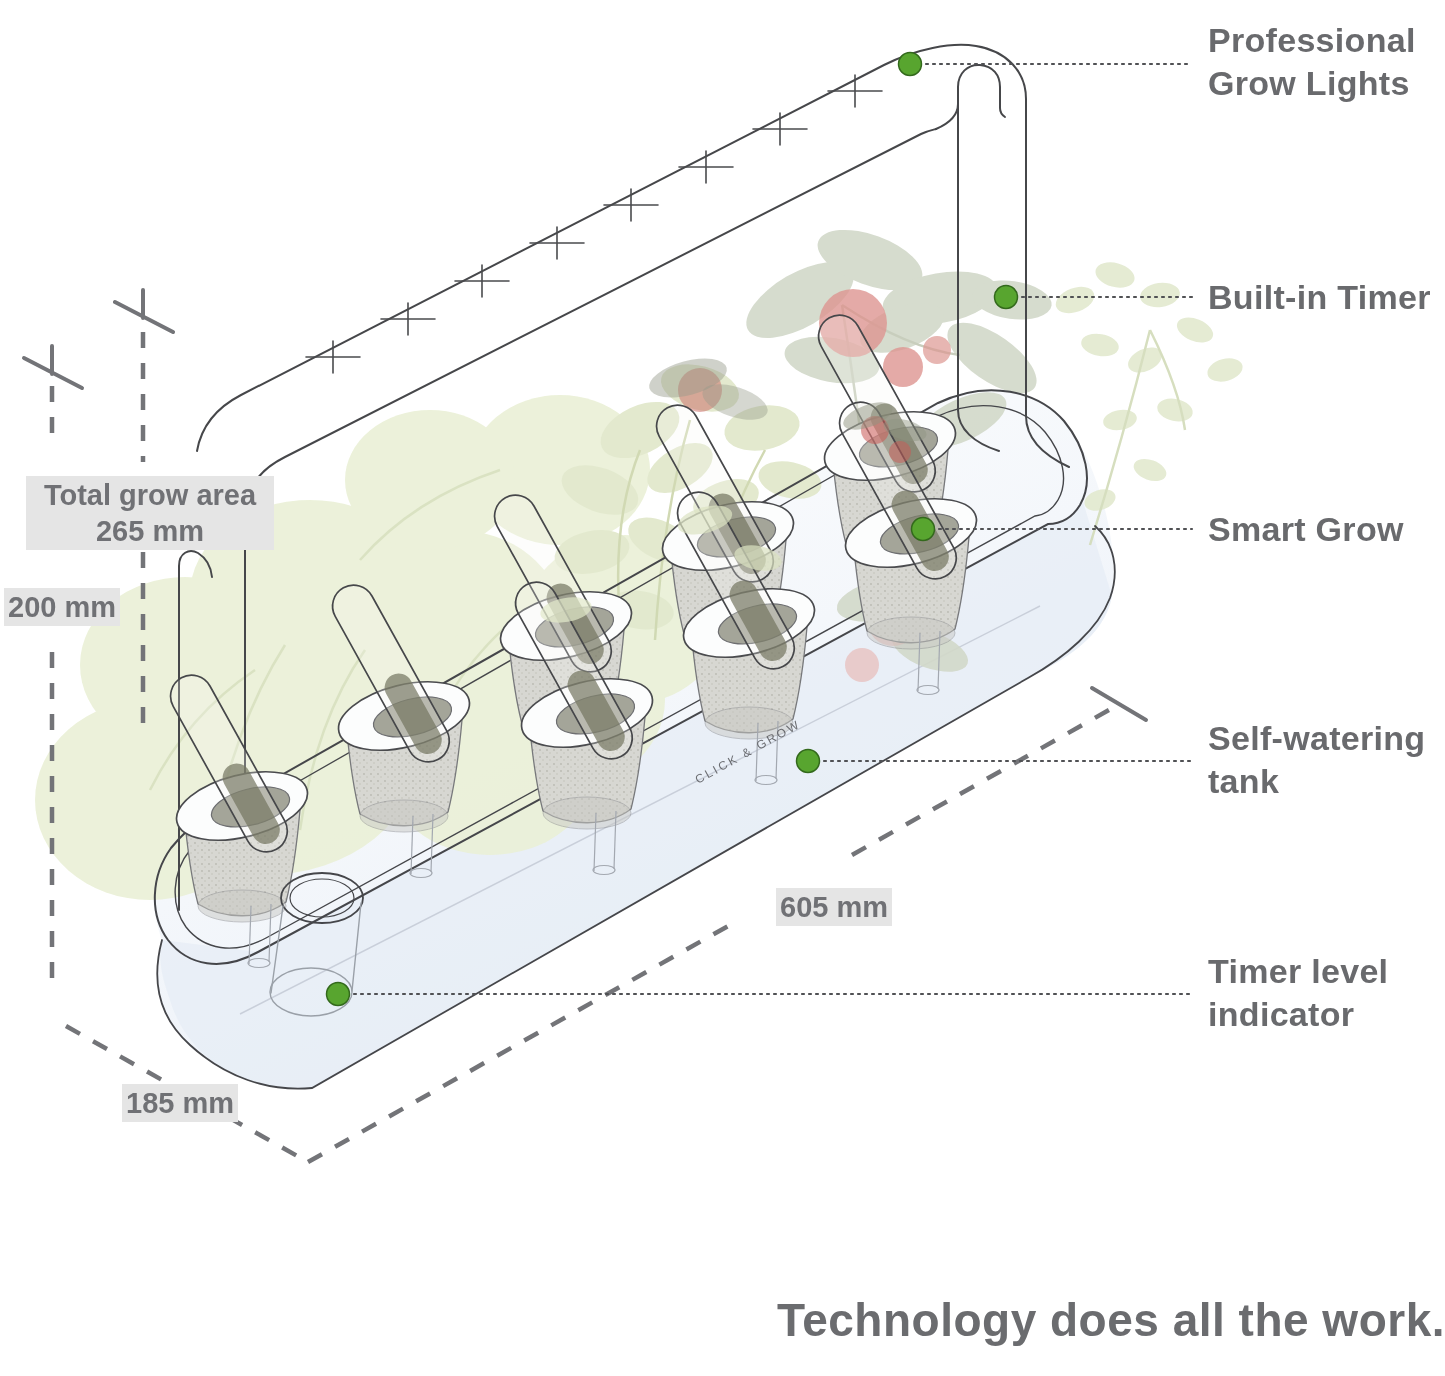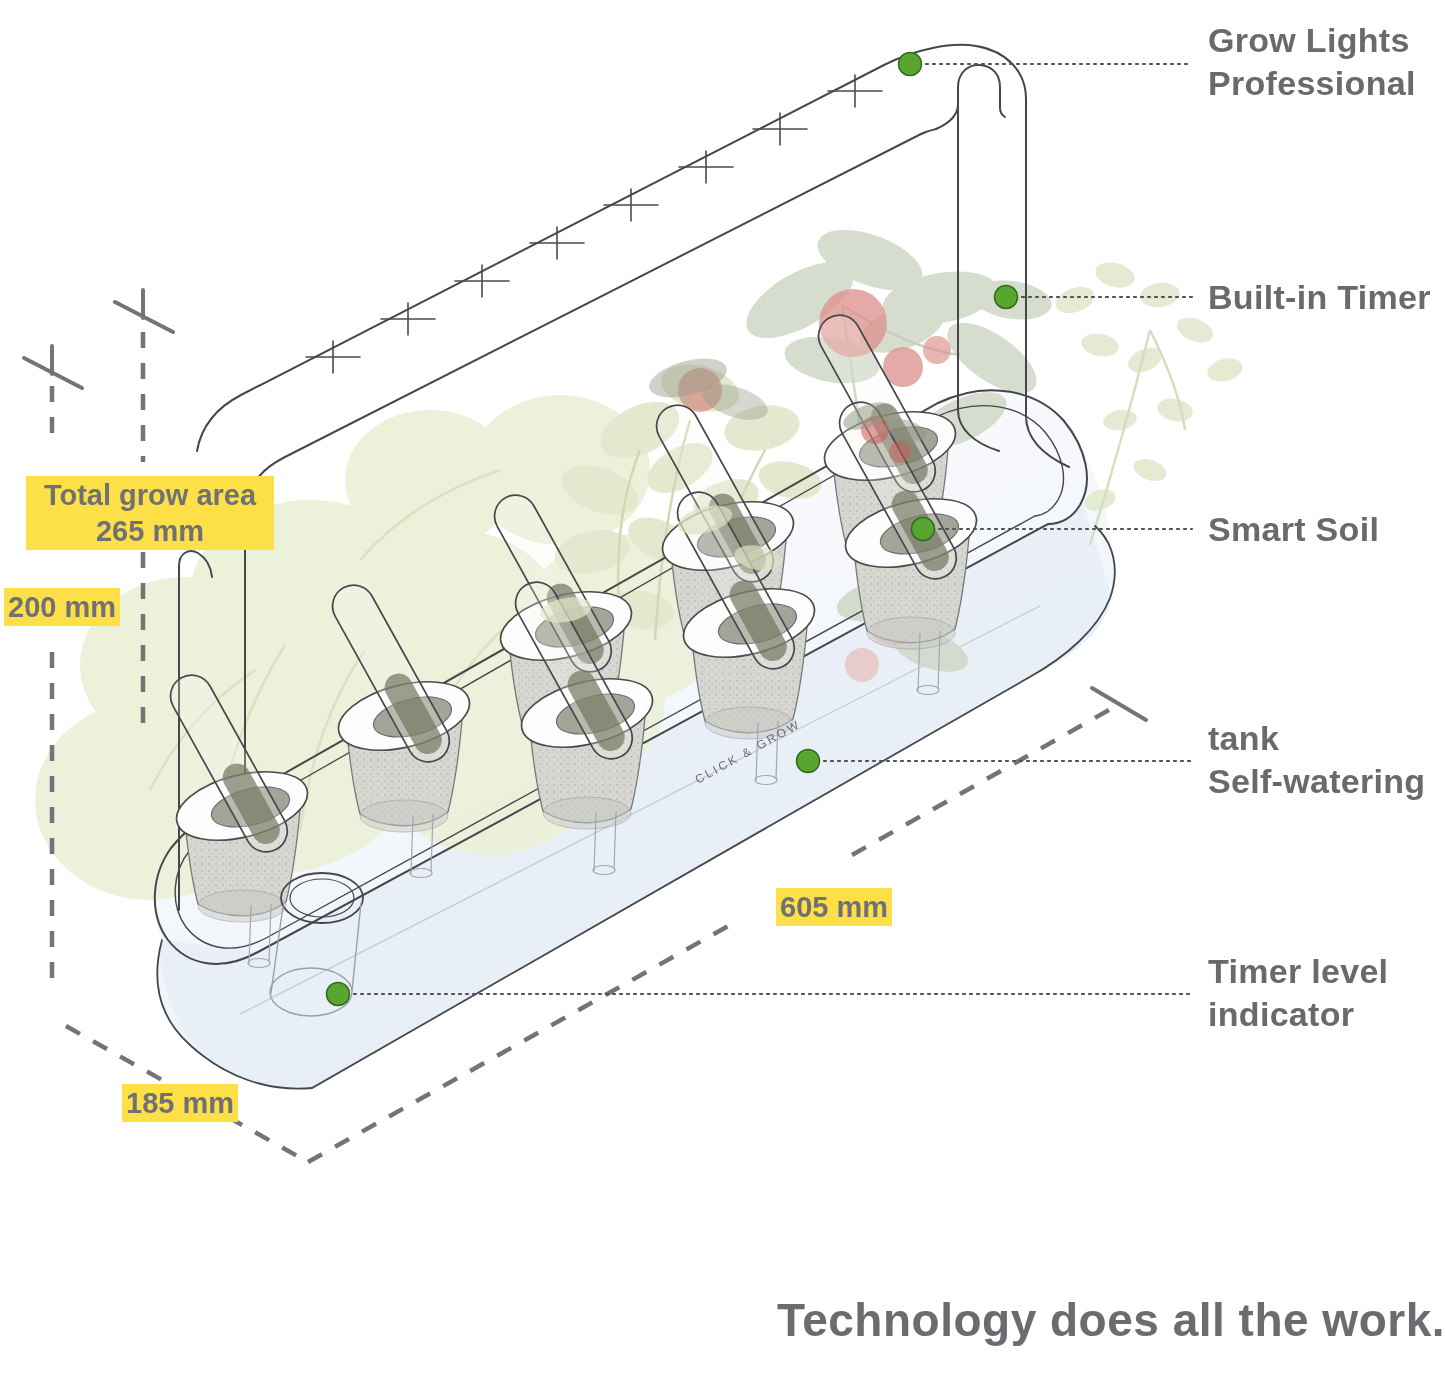--- a/index.html
+++ b/index.html
@@ -7,21 +7,21 @@
     width:1445px;height:1376px;position:relative;background:#ffffff;
     font-family:"Liberation Sans", sans-serif;overflow:hidden;
   }
   #art{position:absolute;left:0;top:0;}
   .callout{
     position:absolute;left:1208px;color:#696a6d;font-weight:700;
     font-size:34px;line-height:43px;letter-spacing:0.3px;white-space:nowrap;
   }
   .dim{
     position:absolute;color:#707175;font-weight:700;font-size:29px;
-    line-height:36px;white-space:nowrap;background:#fde047;padding:1px 4px;
+    line-height:36px;white-space:nowrap;background:#e5e5e5;padding:1px 4px;
   }
   .dim.center{text-align:center;}
   #slogan{
     position:absolute;left:0;right:0;top:1293px;text-align:right;
     color:#6b6c6f;font-weight:700;font-size:46px;letter-spacing:0.5px;
   }
 </style>
 </head>
 <body>
 
@@ -235,32 +235,32 @@
   <g fill="#58a52f" stroke="#33691c" stroke-width="1.5">
     <circle cx="910" cy="64" r="11.5"></circle>
     <circle cx="1006" cy="297" r="11.5"></circle>
     <circle cx="923" cy="529" r="11.5"></circle>
     <circle cx="808" cy="761" r="11.5"></circle>
     <circle cx="338" cy="994" r="11.5"></circle>
   </g>
 </svg>
 
 <div class="callout" style="top:19px">
+  <div>Professional</div>
   <div>Grow Lights</div>
-  <div>Professional</div>
 </div>
 <div class="callout" style="top:276px">
   <div>Built-in Timer</div>
 </div>
 <div class="callout" style="top:508px">
-  <div>Smart Soil</div>
+  <div>Smart Grow</div>
 </div>
 <div class="callout" style="top:717px">
+  <div>Self-watering</div>
   <div>tank</div>
-  <div>Self-watering</div>
 </div>
 <div class="callout" style="top:950px">
   <div>Timer level</div>
   <div>indicator</div>
 </div>
 
 <div class="dim center" style="left:26px;top:476px;width:240px">
   <div>Total grow area</div>
   <div>265 mm</div>
 </div>

